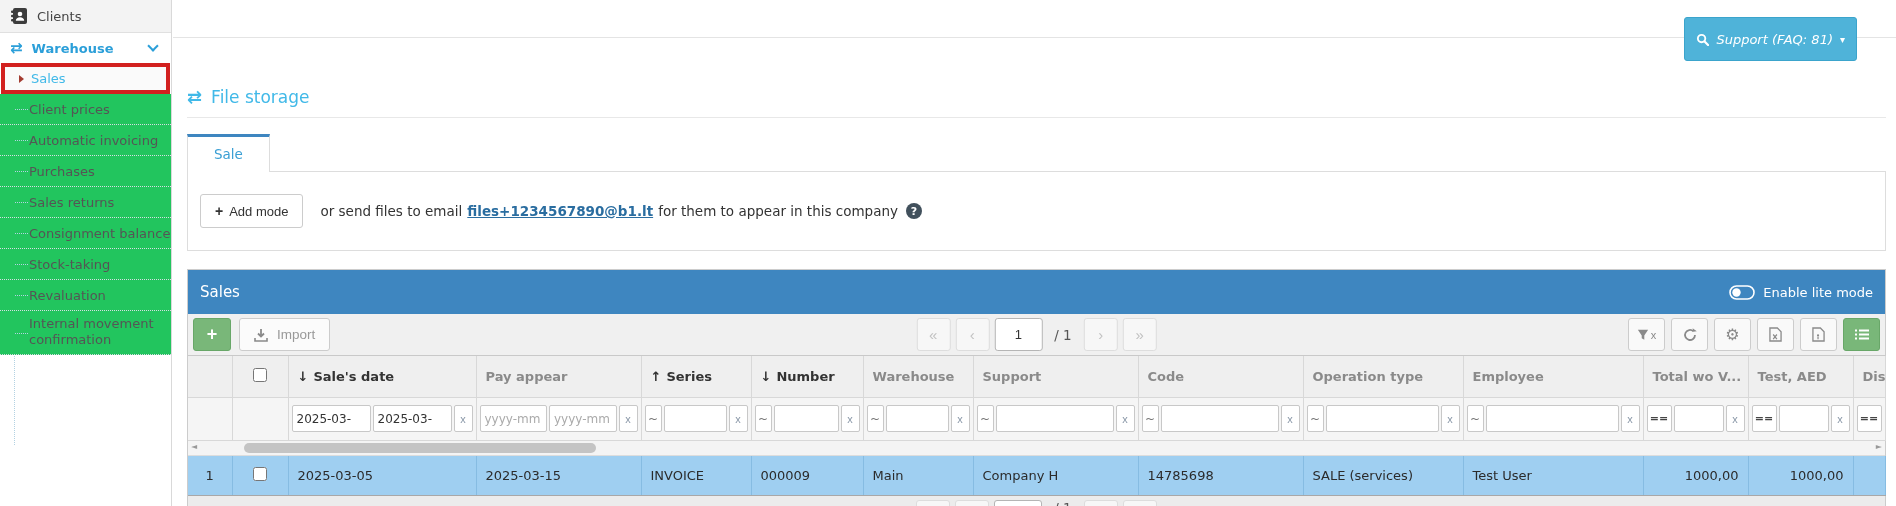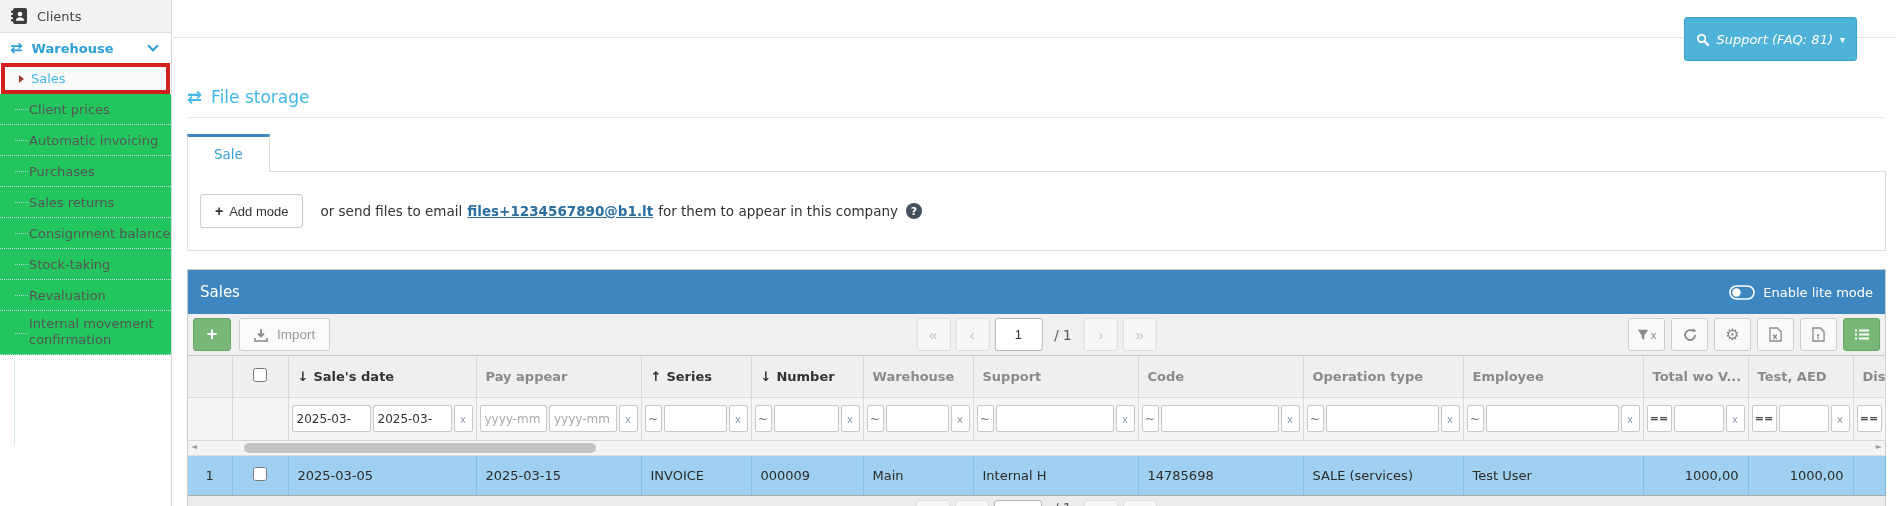--- a/index.html
+++ b/index.html
@@ -452,21 +452,21 @@
         </colgroup>
       <tbody>
           <tr class="row">
         <td class="center">1</td>
         <td class="center"><input type="checkbox" style=""></td>
         <td>2025-03-05</td>
         <td>2025-03-15</td>
         <td>INVOICE</td>
         <td>000009</td>
         <td>Main</td>
-        <td>Internal H</td>
+        <td>Company H</td>
         <td>14785698</td>
         <td>SALE (services)</td>
         <td>Test User</td>
         <td class="num">1000,00</td>
         <td class="num">1000,00</td>
         <td></td>
       </tr>
     </tbody>
       </table>
 

